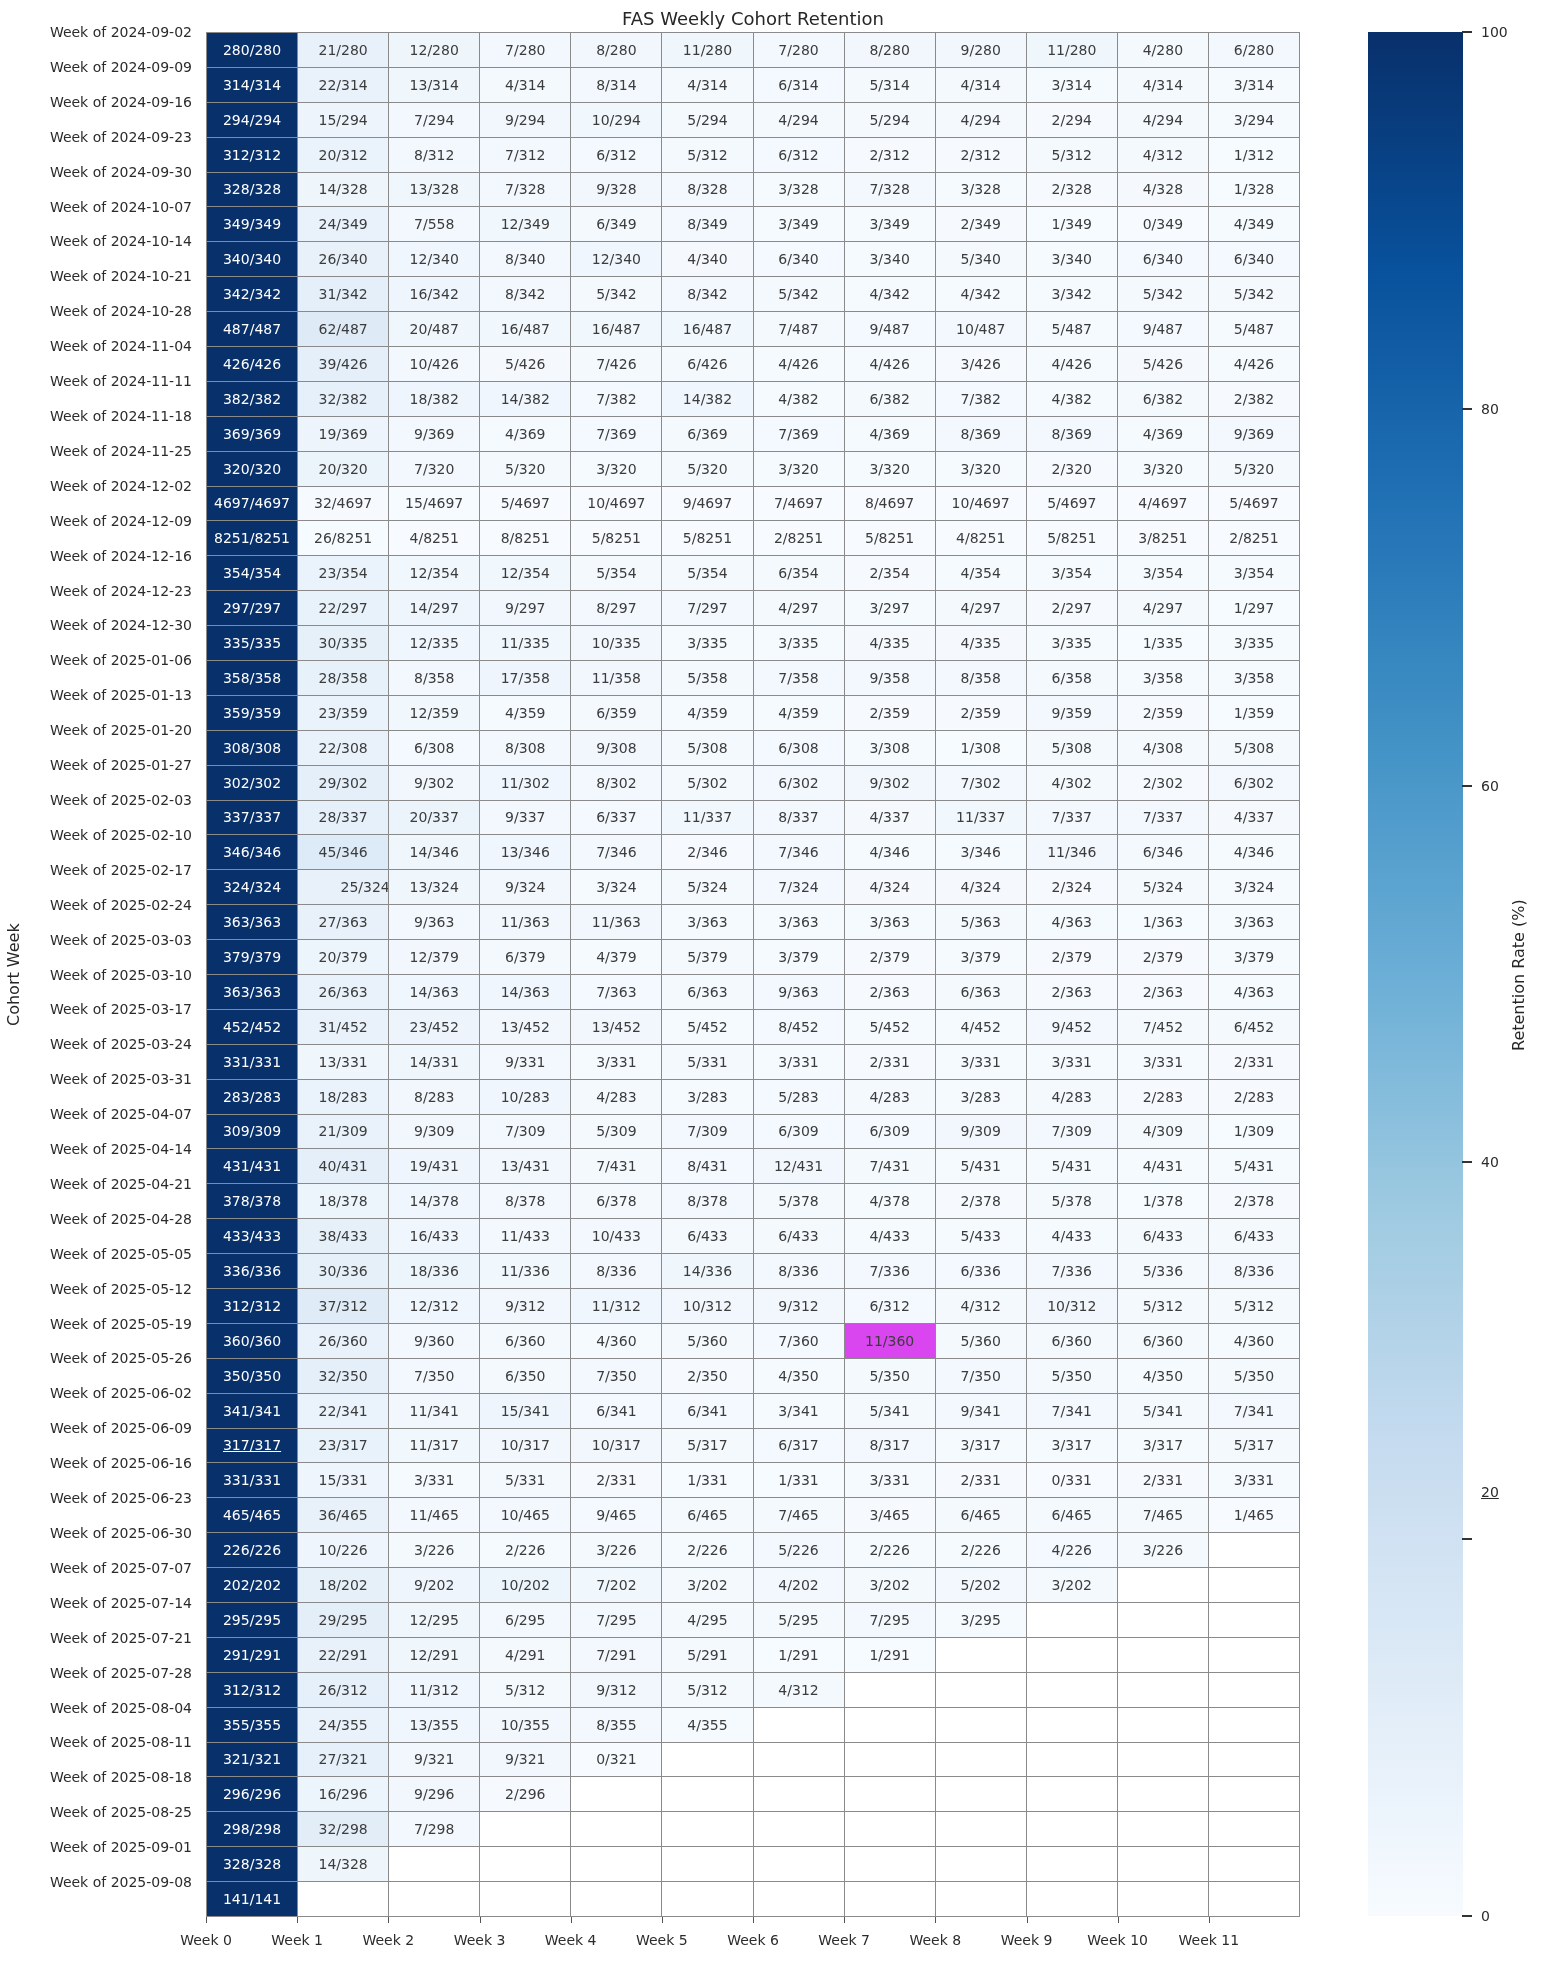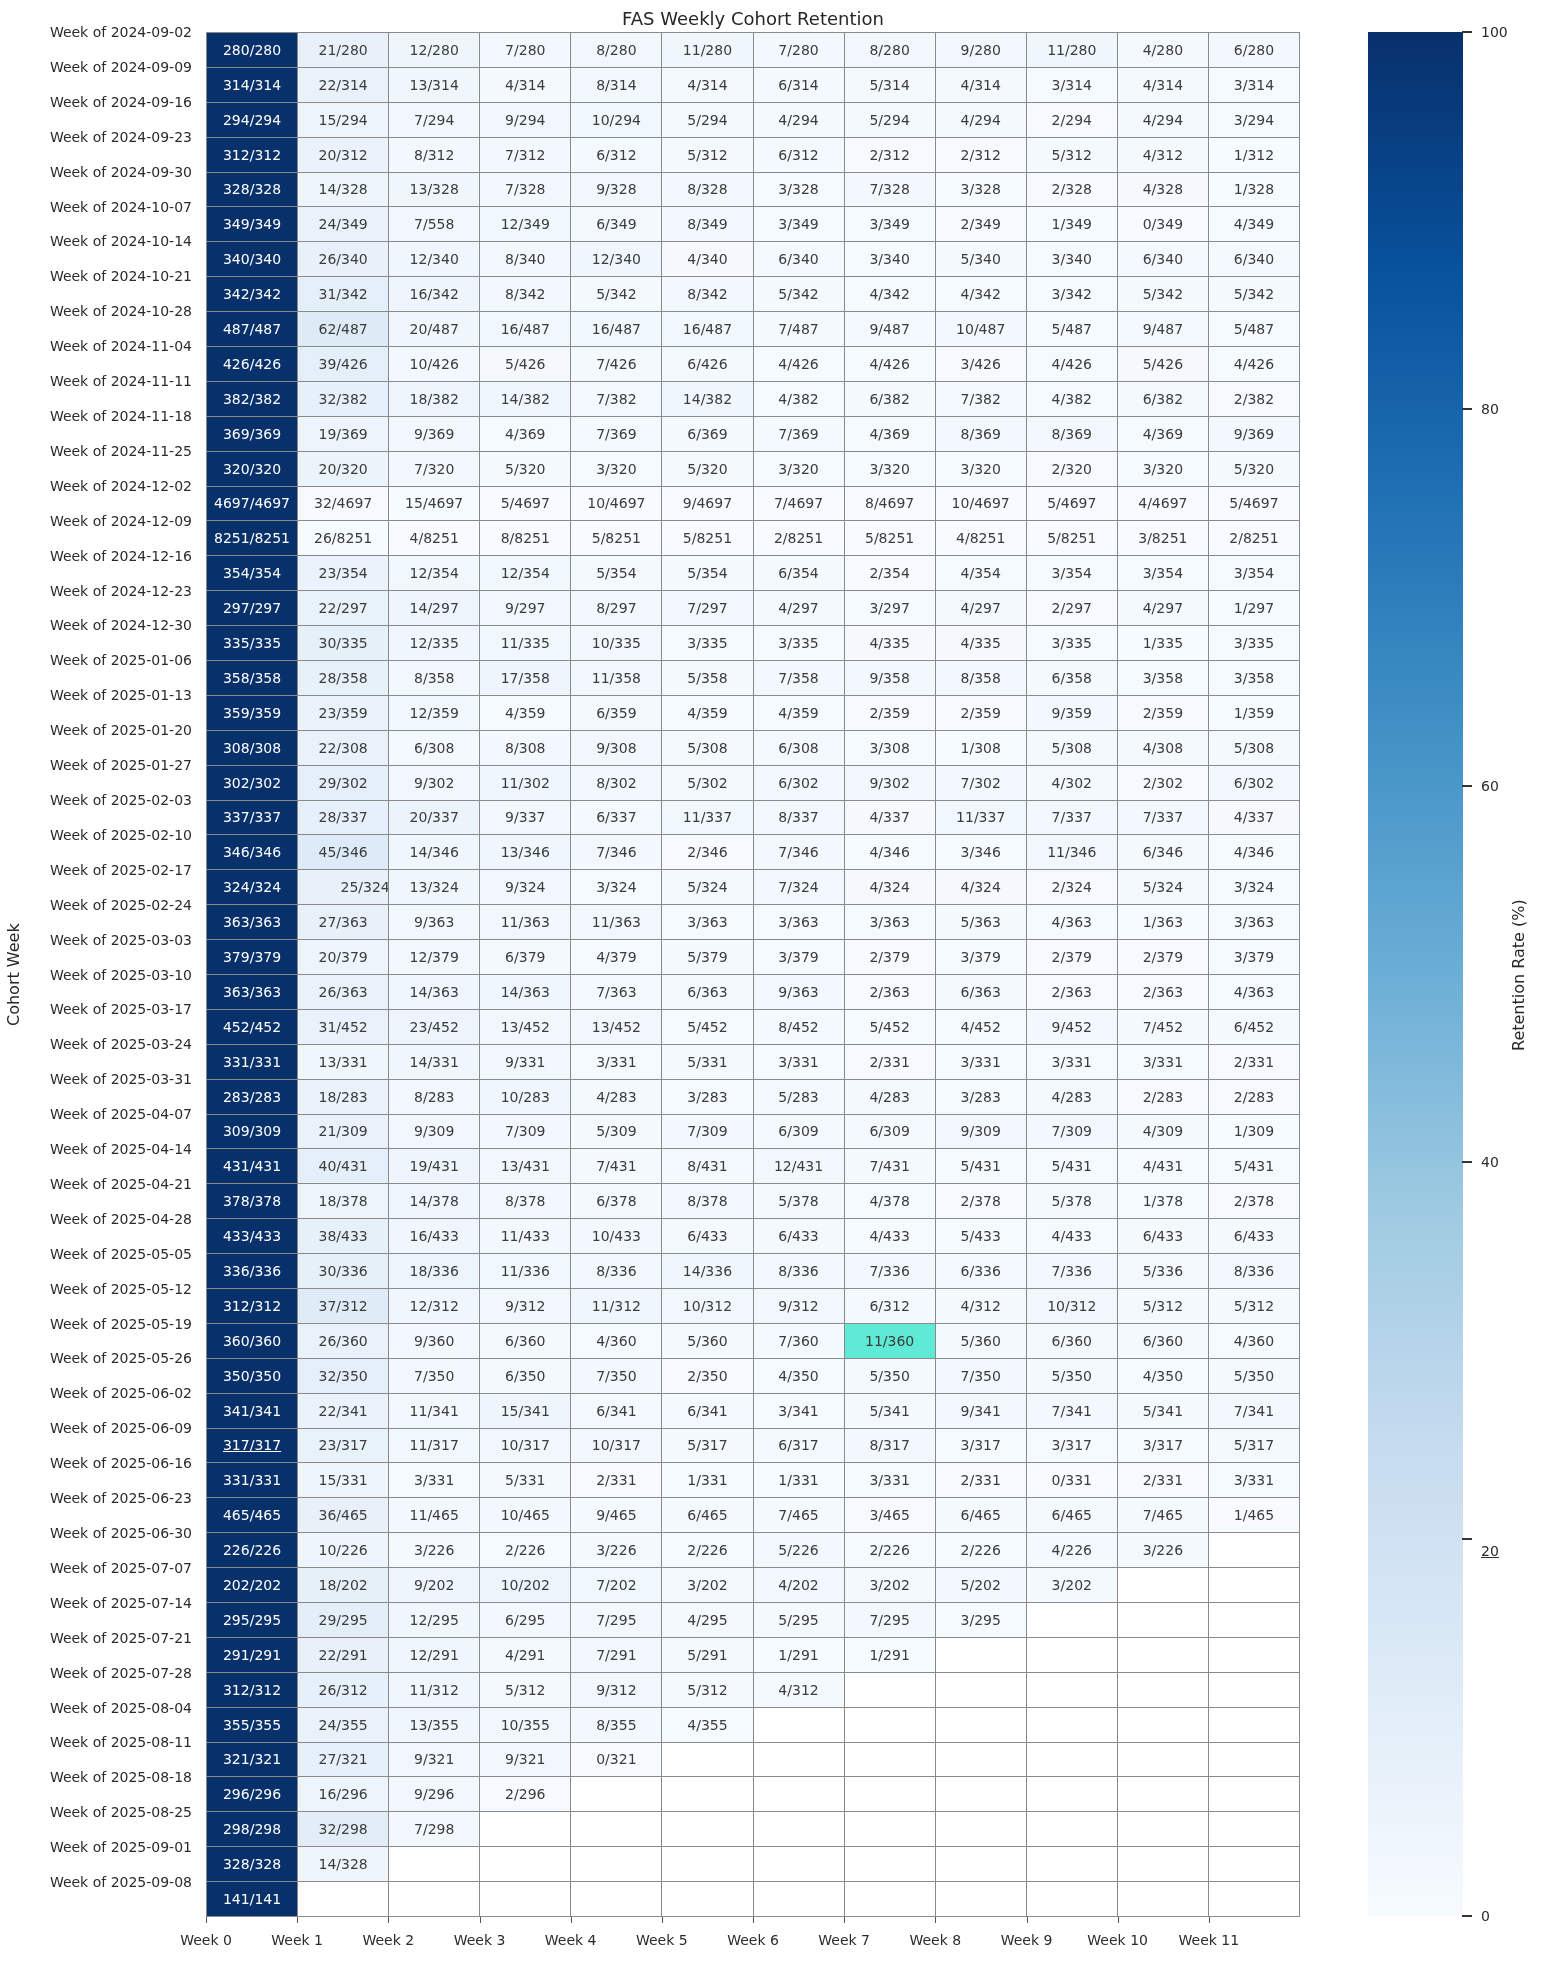--- a/index.html
+++ b/index.html
@@ -523,21 +523,21 @@
       <div class="cell" style="background: rgb(241, 247, 253); color: rgb(60, 60, 60);">10/312</div>
       <div class="cell" style="background: rgb(244, 249, 254); color: rgb(60, 60, 60);">5/312</div>
       <div class="cell" style="background: rgb(244, 249, 254); color: rgb(60, 60, 60);">5/312</div>
       <div class="cell" style="background: rgb(8, 48, 107); color: rgb(255, 255, 255);">360/360</div>
       <div class="cell" style="background: rgb(233, 242, 250); color: rgb(60, 60, 60);">26/360</div>
       <div class="cell" style="background: rgb(242, 248, 253); color: rgb(60, 60, 60);">9/360</div>
       <div class="cell" style="background: rgb(244, 249, 254); color: rgb(60, 60, 60);">6/360</div>
       <div class="cell" style="background: rgb(245, 250, 254); color: rgb(60, 60, 60);">4/360</div>
       <div class="cell" style="background: rgb(244, 249, 254); color: rgb(60, 60, 60);">5/360</div>
       <div class="cell" style="background: rgb(243, 249, 254); color: rgb(60, 60, 60);">7/360</div>
-      <div class="cell" style="background: #5eead4; color: rgb(60, 60, 60);">11/360</div>
+      <div class="cell" style="background: #d946ef; color: rgb(60, 60, 60);">11/360</div>
       <div class="cell" style="background: rgb(244, 249, 254); color: rgb(60, 60, 60);">5/360</div>
       <div class="cell" style="background: rgb(244, 249, 254); color: rgb(60, 60, 60);">6/360</div>
       <div class="cell" style="background: rgb(244, 249, 254); color: rgb(60, 60, 60);">6/360</div>
       <div class="cell" style="background: rgb(245, 250, 254); color: rgb(60, 60, 60);">4/360</div>
       <div class="cell" style="background: rgb(8, 48, 107); color: rgb(255, 255, 255);">350/350</div>
       <div class="cell" style="background: rgb(229, 239, 249); color: rgb(60, 60, 60);">32/350</div>
       <div class="cell" style="background: rgb(243, 248, 254); color: rgb(60, 60, 60);">7/350</div>
       <div class="cell" style="background: rgb(244, 249, 254); color: rgb(60, 60, 60);">6/350</div>
       <div class="cell" style="background: rgb(243, 248, 254); color: rgb(60, 60, 60);">7/350</div>
       <div class="cell" style="background: rgb(246, 250, 255); color: rgb(60, 60, 60);">2/350</div>
@@ -819,18 +819,18 @@
   <div id="cbticks">
       <div class="cbtickmark" style="top: 31px;"></div>
       <div class="cbtick" style="top: 23px;">100</div>
       <div class="cbtickmark" style="top: 407.8px;"></div>
       <div class="cbtick" style="top: 399.8px;">80</div>
       <div class="cbtickmark" style="top: 784.6px;"></div>
       <div class="cbtick" style="top: 776.6px;">60</div>
       <div class="cbtickmark" style="top: 1161.4px;"></div>
       <div class="cbtick" style="top: 1153.4px;">40</div>
       <div class="cbtickmark" style="top: 1538.2px;"></div>
-      <div class="cbtick" style="top: 1542px; text-decoration: underline;">20</div>
+      <div class="cbtick" style="top: 1483px; text-decoration: underline;">20</div>
       <div class="cbtickmark" style="top: 1915px;"></div>
       <div class="cbtick" style="top: 1907px;">0</div>
     </div>
   <div id="colorbar-label" class="vlabel">Retention Rate (%)</div>
 </div>
 
 </body></html>

